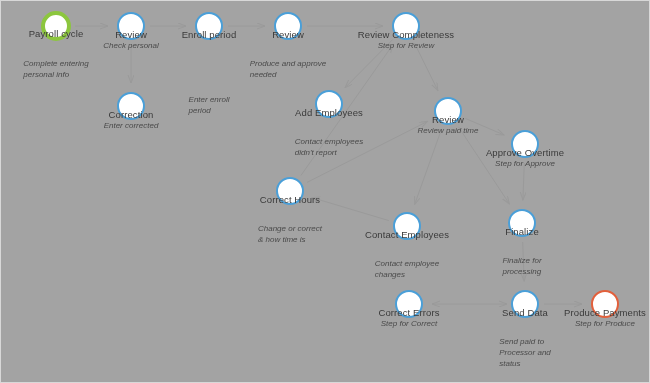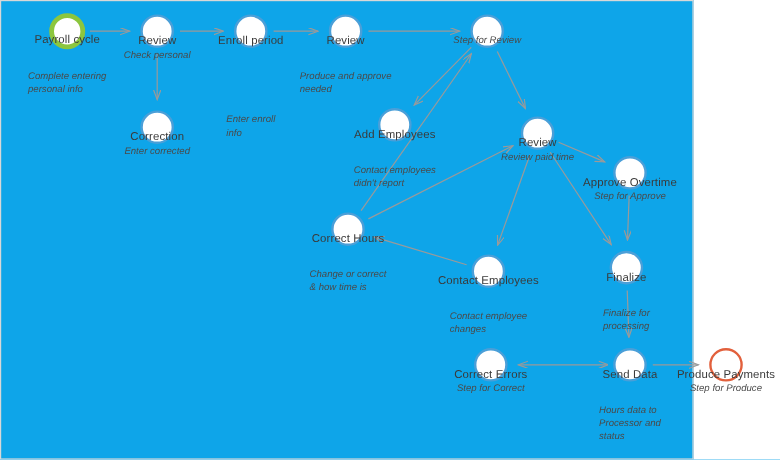--- a/index.html
+++ b/index.html
@@ -4,22 +4,22 @@
 <style>
   html,body{margin:0;padding:0;}
   body{
     width:650px;height:383px;
     background:#ffffff;
     font-family:"Liberation Sans", sans-serif;
     overflow:hidden;
   }
   #canvas{
     position:relative;
-    width:578px;height:383px;
-    background:#0ea5e9;
+    width:650px;height:383px;
+    background:#a3a3a3;
     border:1px solid #d8d8d8;
     box-sizing:border-box;
   }
   #edges{position:absolute;left:0;top:0;width:650px;height:383px;}
   .node{position:absolute;transform:translate(-50%,-50%);}
   .ring{
     width:28px;height:28px;border-radius:50%;
     border:2px solid #4a9fd8;background:#ffffff;
     box-sizing:border-box;
   }
@@ -95,35 +95,36 @@
         </div>
       </div>
       <div class="node" style="left: 208px; top: 25px;">
         <div class="ring"></div>
         <div class="labels">
           <div class="title">Enroll period</div>
         </div>
       </div>
       <div class="note" style="left: 208px; top: 57px; margin-top: 36px;">
         <div>Enter enroll</div>
-        <div>info</div>
+        <div>period</div>
       </div>
       <div class="node" style="left: 287px; top: 25px;">
         <div class="ring"></div>
         <div class="labels">
           <div class="title">Review</div>
         </div>
       </div>
       <div class="note" style="left: 287px; top: 57px;">
         <div>Produce and approve</div>
         <div>needed</div>
       </div>
       <div class="node" style="left: 405px; top: 25px;">
         <div class="ring"></div>
         <div class="labels">
+          <div class="title">Review Completeness</div>
           <div class="sub">Step for Review</div>
         </div>
       </div>
       <div class="node" style="left: 130px; top: 105px;">
         <div class="ring"></div>
         <div class="labels">
           <div class="title">Correction</div>
           <div class="sub">Enter corrected</div>
         </div>
       </div>
@@ -188,21 +189,21 @@
           <div class="sub">Step for Correct</div>
         </div>
       </div>
       <div class="node" style="left: 524px; top: 303px;">
         <div class="ring"></div>
         <div class="labels">
           <div class="title">Send Data</div>
         </div>
       </div>
       <div class="note" style="left: 524px; top: 335px;">
-        <div>Hours data to</div>
+        <div>Send paid to</div>
         <div>Processor and</div>
         <div>status</div>
       </div>
       <div class="node" style="left: 604px; top: 303px;">
         <div class="ring orange"></div>
         <div class="labels">
           <div class="title">Produce Payments</div>
           <div class="sub">Step for Produce</div>
         </div>
       </div>

